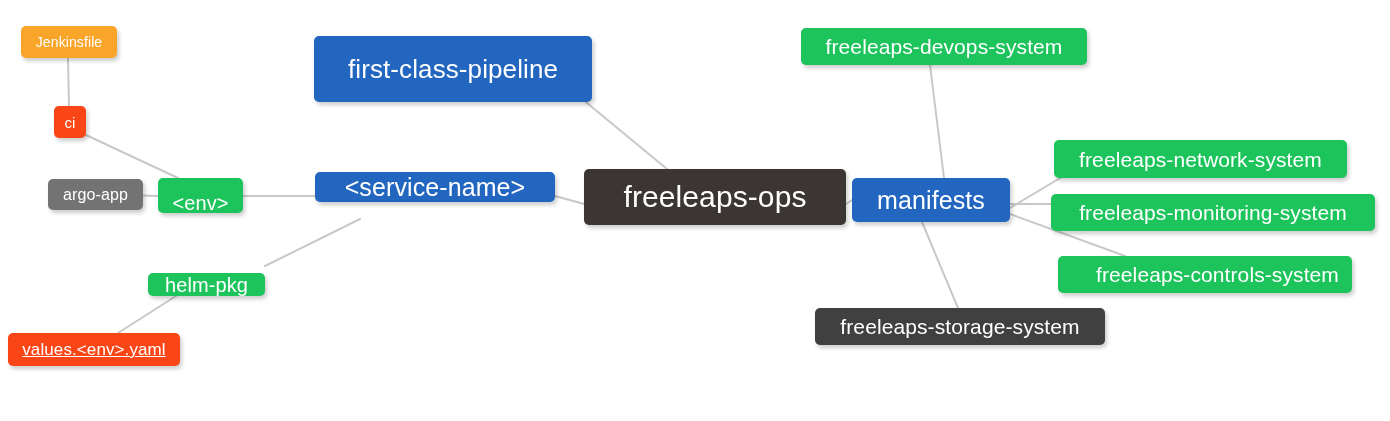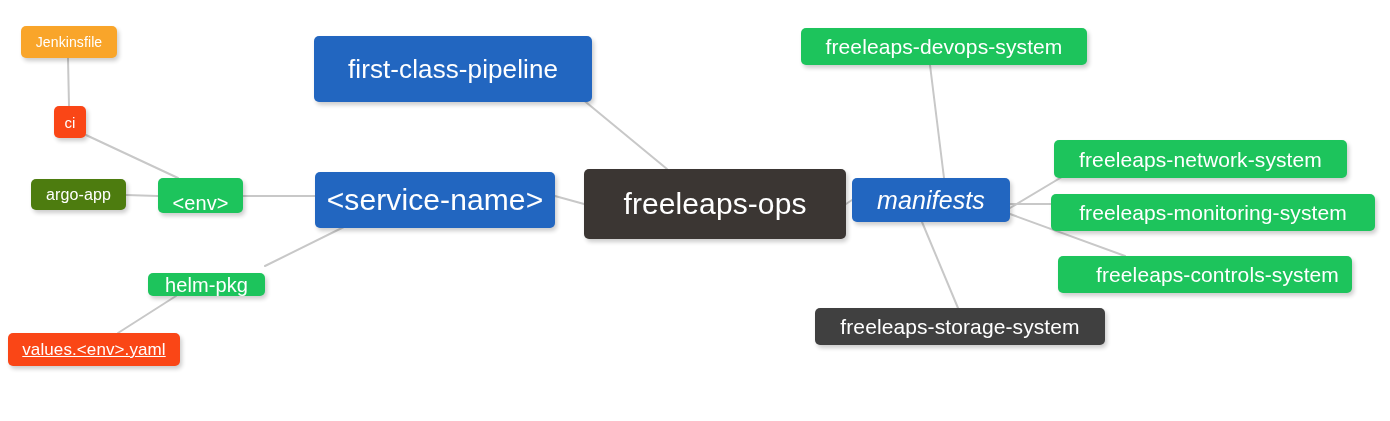--- a/index.html
+++ b/index.html
@@ -57,45 +57,45 @@
       <line x1="178" y1="178" x2="86" y2="135" stroke="#c8c8c8" stroke-width="2" stroke-linecap="round"></line>
       <line x1="69" y1="106" x2="68" y2="58" stroke="#c8c8c8" stroke-width="2" stroke-linecap="round"></line>
       <line x1="176" y1="296" x2="118" y2="333" stroke="#c8c8c8" stroke-width="2" stroke-linecap="round"></line>
       <line x1="944" y1="178" x2="930" y2="65" stroke="#c8c8c8" stroke-width="2" stroke-linecap="round"></line>
       <line x1="1010" y1="208" x2="1107" y2="150" stroke="#c8c8c8" stroke-width="2" stroke-linecap="round"></line>
       <line x1="1010" y1="204" x2="1051" y2="204" stroke="#c8c8c8" stroke-width="2" stroke-linecap="round"></line>
       <line x1="1010" y1="214" x2="1125" y2="256" stroke="#c8c8c8" stroke-width="2" stroke-linecap="round"></line>
       <line x1="922" y1="222" x2="958" y2="308" stroke="#c8c8c8" stroke-width="2" stroke-linecap="round"></line>
     </svg>
   <div id="node-layer">
-      <div class="node" style="left: 584px; top: 169px; width: 262px; height: 70px; background: rgb(59, 54, 51); font-size: 30px;">
+      <div class="node" style="left: 584px; top: 169px; width: 262px; height: 56px; background: rgb(59, 54, 51); font-size: 30px;">
         <span class="node-label">freeleaps-ops</span>
       </div>
       <div class="node" style="left: 314px; top: 36px; width: 278px; height: 66px; background: rgb(34, 102, 192); font-size: 26px;">
         <span class="node-label">first-class-pipeline</span>
       </div>
-      <div class="node" style="left: 315px; top: 172px; width: 240px; height: 56px; background: rgb(34, 102, 192); font-size: 30px;">
+      <div class="node" style="left: 315px; top: 172px; width: 240px; height: 30px; background: rgb(34, 102, 192); font-size: 25px;">
         <span class="node-label">&lt;service-name&gt;</span>
       </div>
-      <div class="node" style="left: 852px; top: 178px; width: 158px; height: 44px; background: rgb(34, 102, 192); font-size: 25px; font-style: italic;">
+      <div class="node" style="left: 852px; top: 178px; width: 158px; height: 44px; background: rgb(34, 102, 192); font-size: 25px;">
         <span class="node-label">manifests</span>
       </div>
       <div class="node" style="left: 158px; top: 178px; width: 85px; height: 35px; background: rgb(29, 196, 92); font-size: 20px; align-items: flex-end;">
         <span class="node-label">&lt;env&gt;</span>
       </div>
       <div class="node" style="left: 148px; top: 258px; width: 117px; height: 23px; background: rgb(29, 196, 92); font-size: 20px; margin-top: 15px;">
         <span class="node-label">helm-pkg</span>
       </div>
       <div class="node" style="left: 54px; top: 106px; width: 32px; height: 32px; background: rgb(250, 70, 22); font-size: 15px; align-items: center;">
         <span class="node-label">ci</span>
       </div>
       <div class="node" style="left: 21px; top: 26px; width: 96px; height: 32px; background: rgb(249, 165, 42); font-size: 14px;">
         <span class="node-label">Jenkinsfile</span>
       </div>
-      <div class="node" style="left: 31px; top: 179px; width: 95px; height: 31px; background: #4d7c0f; font-size: 16px;">
+      <div class="node" style="left: 48px; top: 179px; width: 95px; height: 31px; background: #737373; font-size: 16px;">
         <span class="node-label">argo-app</span>
       </div>
       <div class="node" style="left: 8px; top: 333px; width: 172px; height: 33px; background: rgb(250, 70, 22); font-size: 17px; text-decoration: underline;">
         <span class="node-label">values.&lt;env&gt;.yaml</span>
       </div>
       <div class="node" style="left: 801px; top: 28px; width: 286px; height: 37px; background: rgb(29, 196, 92); font-size: 21px;">
         <span class="node-label">freeleaps-devops-system</span>
       </div>
       <div class="node" style="left: 1054px; top: 112px; width: 293px; height: 38px; background: rgb(29, 196, 92); font-size: 21px; margin-top: 28px;">
         <span class="node-label">freeleaps-network-system</span>

